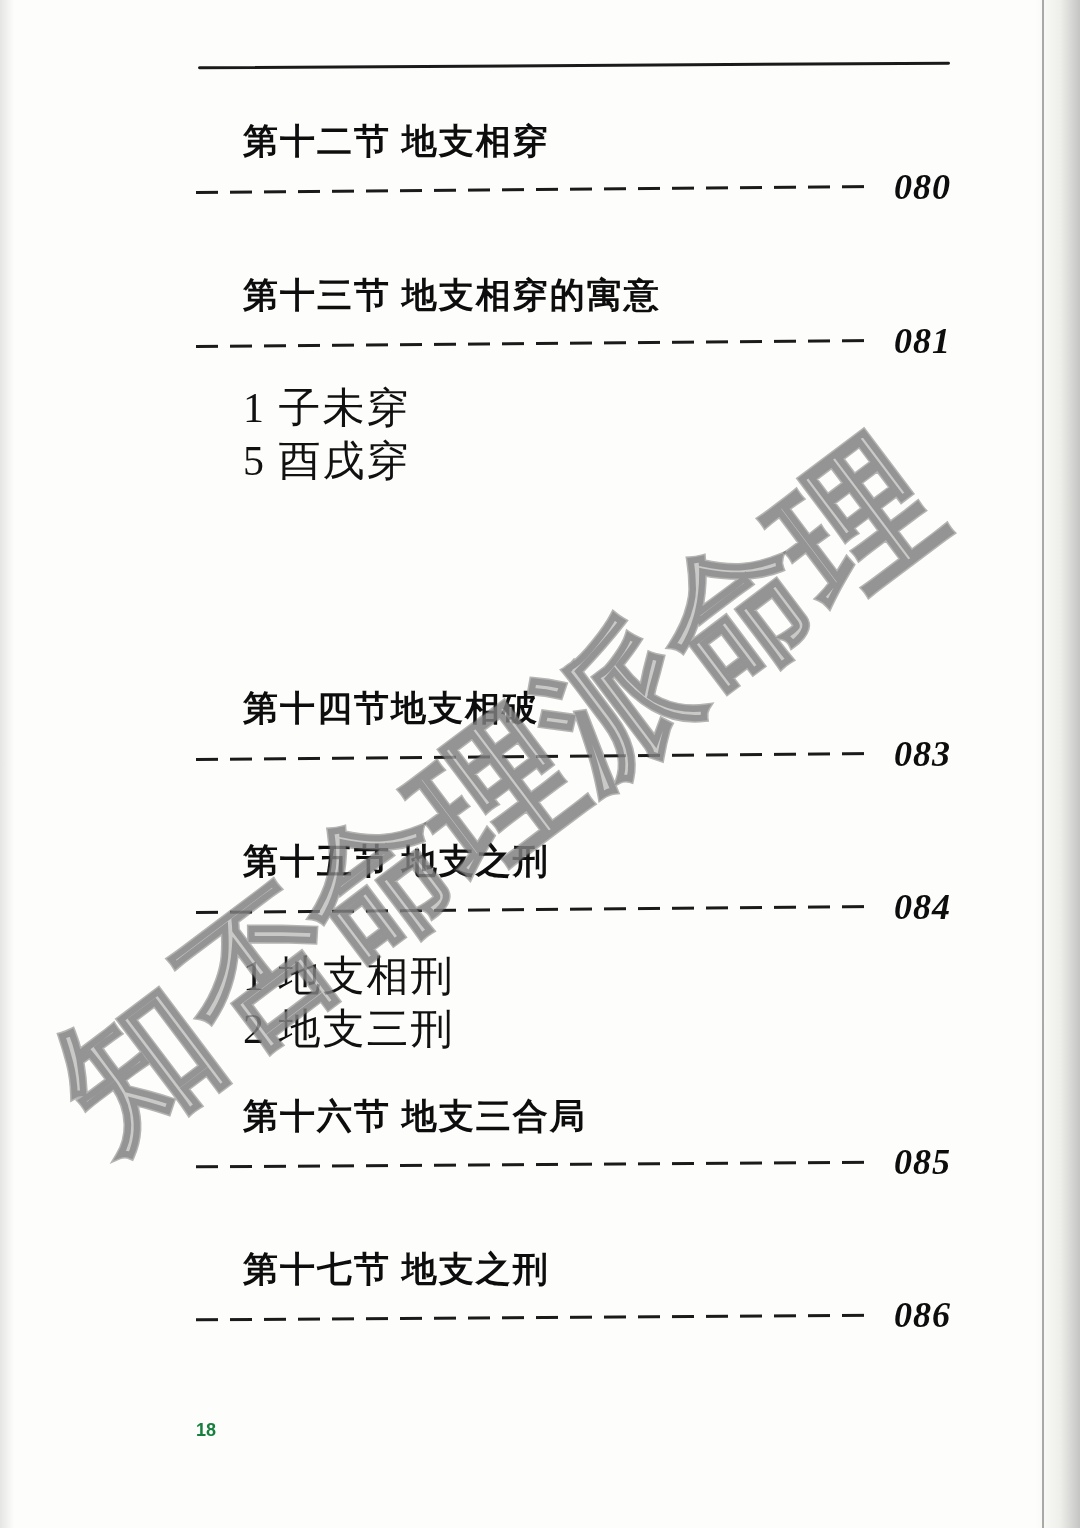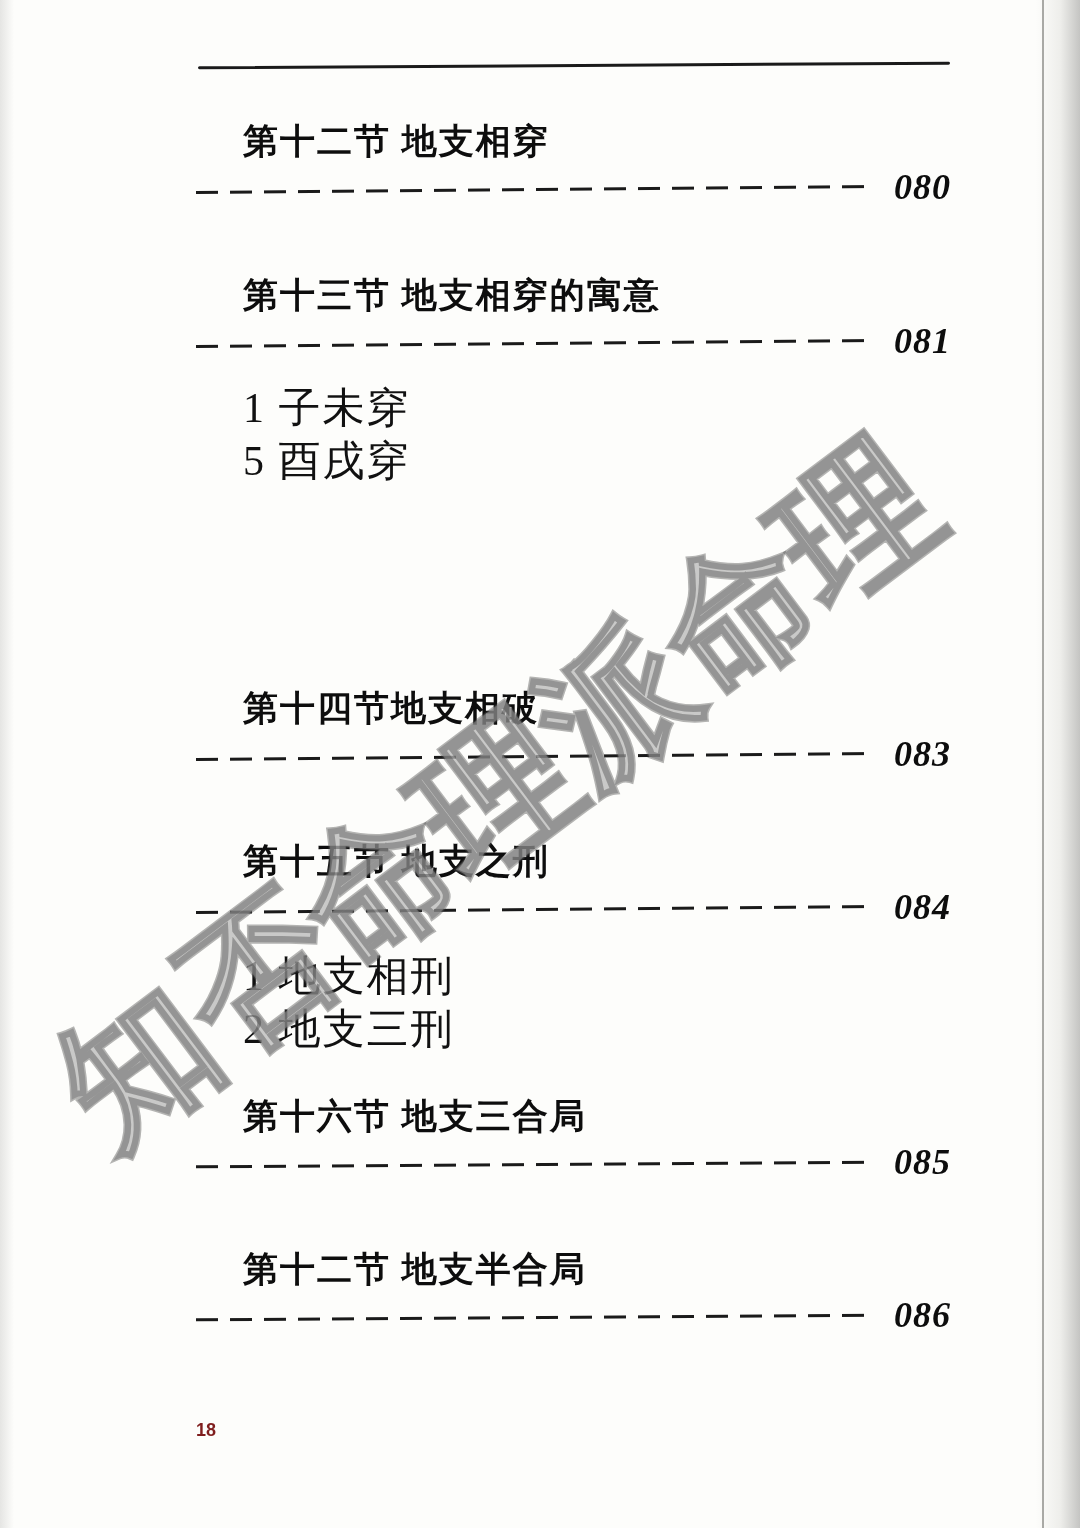--- a/index.html
+++ b/index.html
@@ -114,21 +114,21 @@
   }
   .sublist div { height: 53px; }
 
   .folio {
     position: absolute;
     left: 196px;
     top: 1420px;
     font-size: 18px;
     font-weight: bold;
     font-family: "Liberation Sans", sans-serif;
-    color: #7f1d1d;
+    color: #15803d;
   }
 
   
   .watermark {
     position: absolute;
     left: 120px;
     top: 330px;
     width: 800px;
     height: 760px;
     pointer-events: none;
@@ -203,21 +203,21 @@
 
     <div class="entry" style="top:1093px;">
       <div class="entry-title" style="top:0px;font-family:Liberation Serif, serif;">第十六节  地支三合局</div>
       <div class="leader-row" style="top:48px;">
         <div class="dashes" style="transform: rotate(-0.4deg);"></div>
         <div class="pagenum">085</div>
       </div>
     </div>
 
     <div class="entry" style="top:1246px;">
-      <div class="entry-title" style="top:0px;">第十二节  地支半合局</div>
+      <div class="entry-title" style="top:0px;">第十七节  地支之刑</div>
       <div class="leader-row" style="top:48px;">
         <div class="dashes" style="transform: rotate(-0.4deg);"></div>
         <div class="pagenum">086</div>
       </div>
     </div>
 
   </div>
 
   <div class="watermark">
     <span class="wm-text">知否命理派命理</span>

